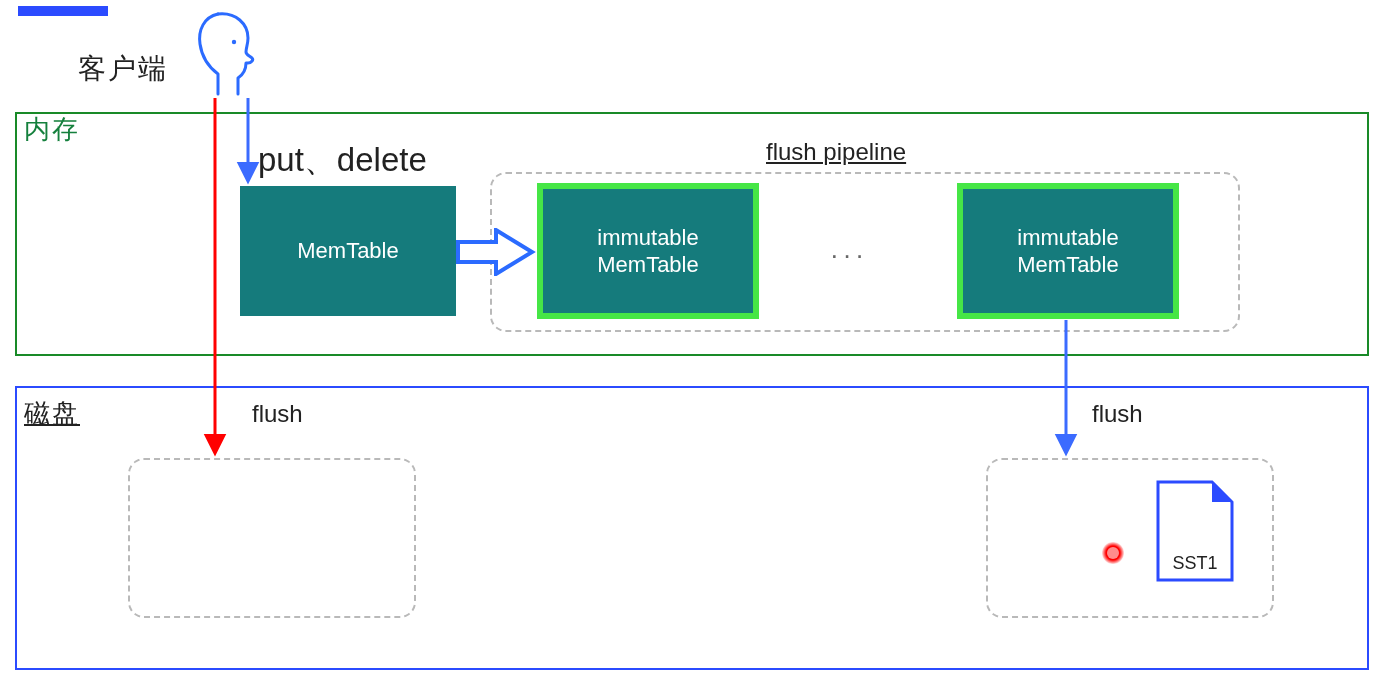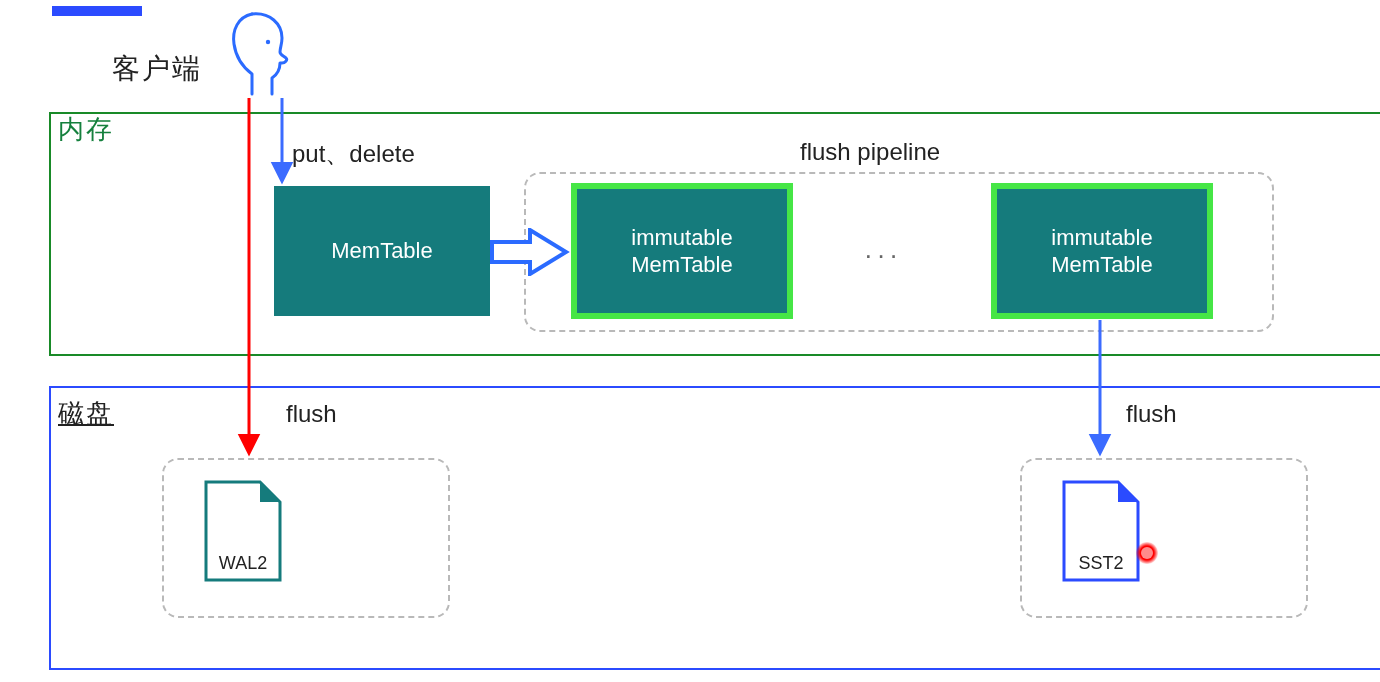--- a/index.html
+++ b/index.html
@@ -5,21 +5,20 @@
   html, body {
     margin: 0;
     padding: 0;
     background: #ffffff;
     font-family: "Helvetica Neue", Arial, "PingFang SC", "Microsoft YaHei", sans-serif;
   }
   .stage {
     position: relative;
     width: 1096px;
     height: 682px;
-    margin-left: 34px;
   }
   .abs { position: absolute; }
   
   .top-bar {
     left: 18px; top: 6px; width: 90px; height: 10px;
     background: #2b4bff;
   }
   
   .client-label {
     left: 78px; top: 50px;
@@ -60,28 +59,29 @@
     background: #157b7c;
     color: #fff;
     font-size: 22px;
     display: flex;
     align-items: center;
     justify-content: center;
   }
   
   .put-label {
     left: 258px; top: 138px;
-    font-size: 24px;
+    font-size: 33px;
     color: #222;
   }
   
   .flush-pipeline-label {
     left: 766px; top: 138px;
     font-size: 24px;
     color: #222;
+    text-decoration: underline;
   }
   
   .pipeline-group {
     left: 490px; top: 172px; width: 750px; height: 160px;
     border: 2px dashed #b9b9b9;
     border-radius: 16px;
     box-sizing: border-box;
   }
   
   .im-mem {
@@ -215,37 +215,30 @@
   </svg>
 
   <div class="abs disk-box"></div>
   <div class="abs disk-label">磁盘</div>
   <div class="abs flush-left-label">flush</div>
   <div class="abs flush-right-label">flush</div>
 
   <div class="abs wal-group"></div>
   <div class="abs sst-group"></div>
 
-  <div class="abs file wal2">
-    <svg viewBox="0 0 82 106">
-      <path d="M4 4 H58 L78 24 V102 H4 Z" fill="#ffffff" stroke="#157b7c" stroke-width="3"></path>
-      <path d="M58 4 V24 H78 Z" fill="#157b7c"></path>
-    </svg>
-    <div class="file-label">WAL2</div>
-  </div>
-
-
-  <div class="abs file sst2">
+
+
+
+  <div class="abs file sst1">
     <svg viewBox="0 0 82 106">
       <path d="M4 4 H58 L78 24 V102 H4 Z" fill="#ffffff" stroke="#2b4bff" stroke-width="3"></path>
       <path d="M58 4 V24 H78 Z" fill="#2b4bff"></path>
     </svg>
-    <div class="file-label">SST2</div>
-  </div>
-
+    <div class="file-label">SST1</div>
+  </div>
 
   <div class="abs red-dot"></div>
 
   <svg class="abs arrows-svg" width="1380" height="682">
     <defs>
       <marker id="ah-blue" viewBox="0 0 12 12" refX="9" refY="6" markerWidth="9" markerHeight="9" orient="auto">
         <path d="M1 1 L11 6 L1 11 Z" fill="#3b6bff"></path>
       </marker>
       <marker id="ah-red" viewBox="0 0 12 12" refX="9" refY="6" markerWidth="9" markerHeight="9" orient="auto">
         <path d="M1 1 L11 6 L1 11 Z" fill="#ff0000"></path>

